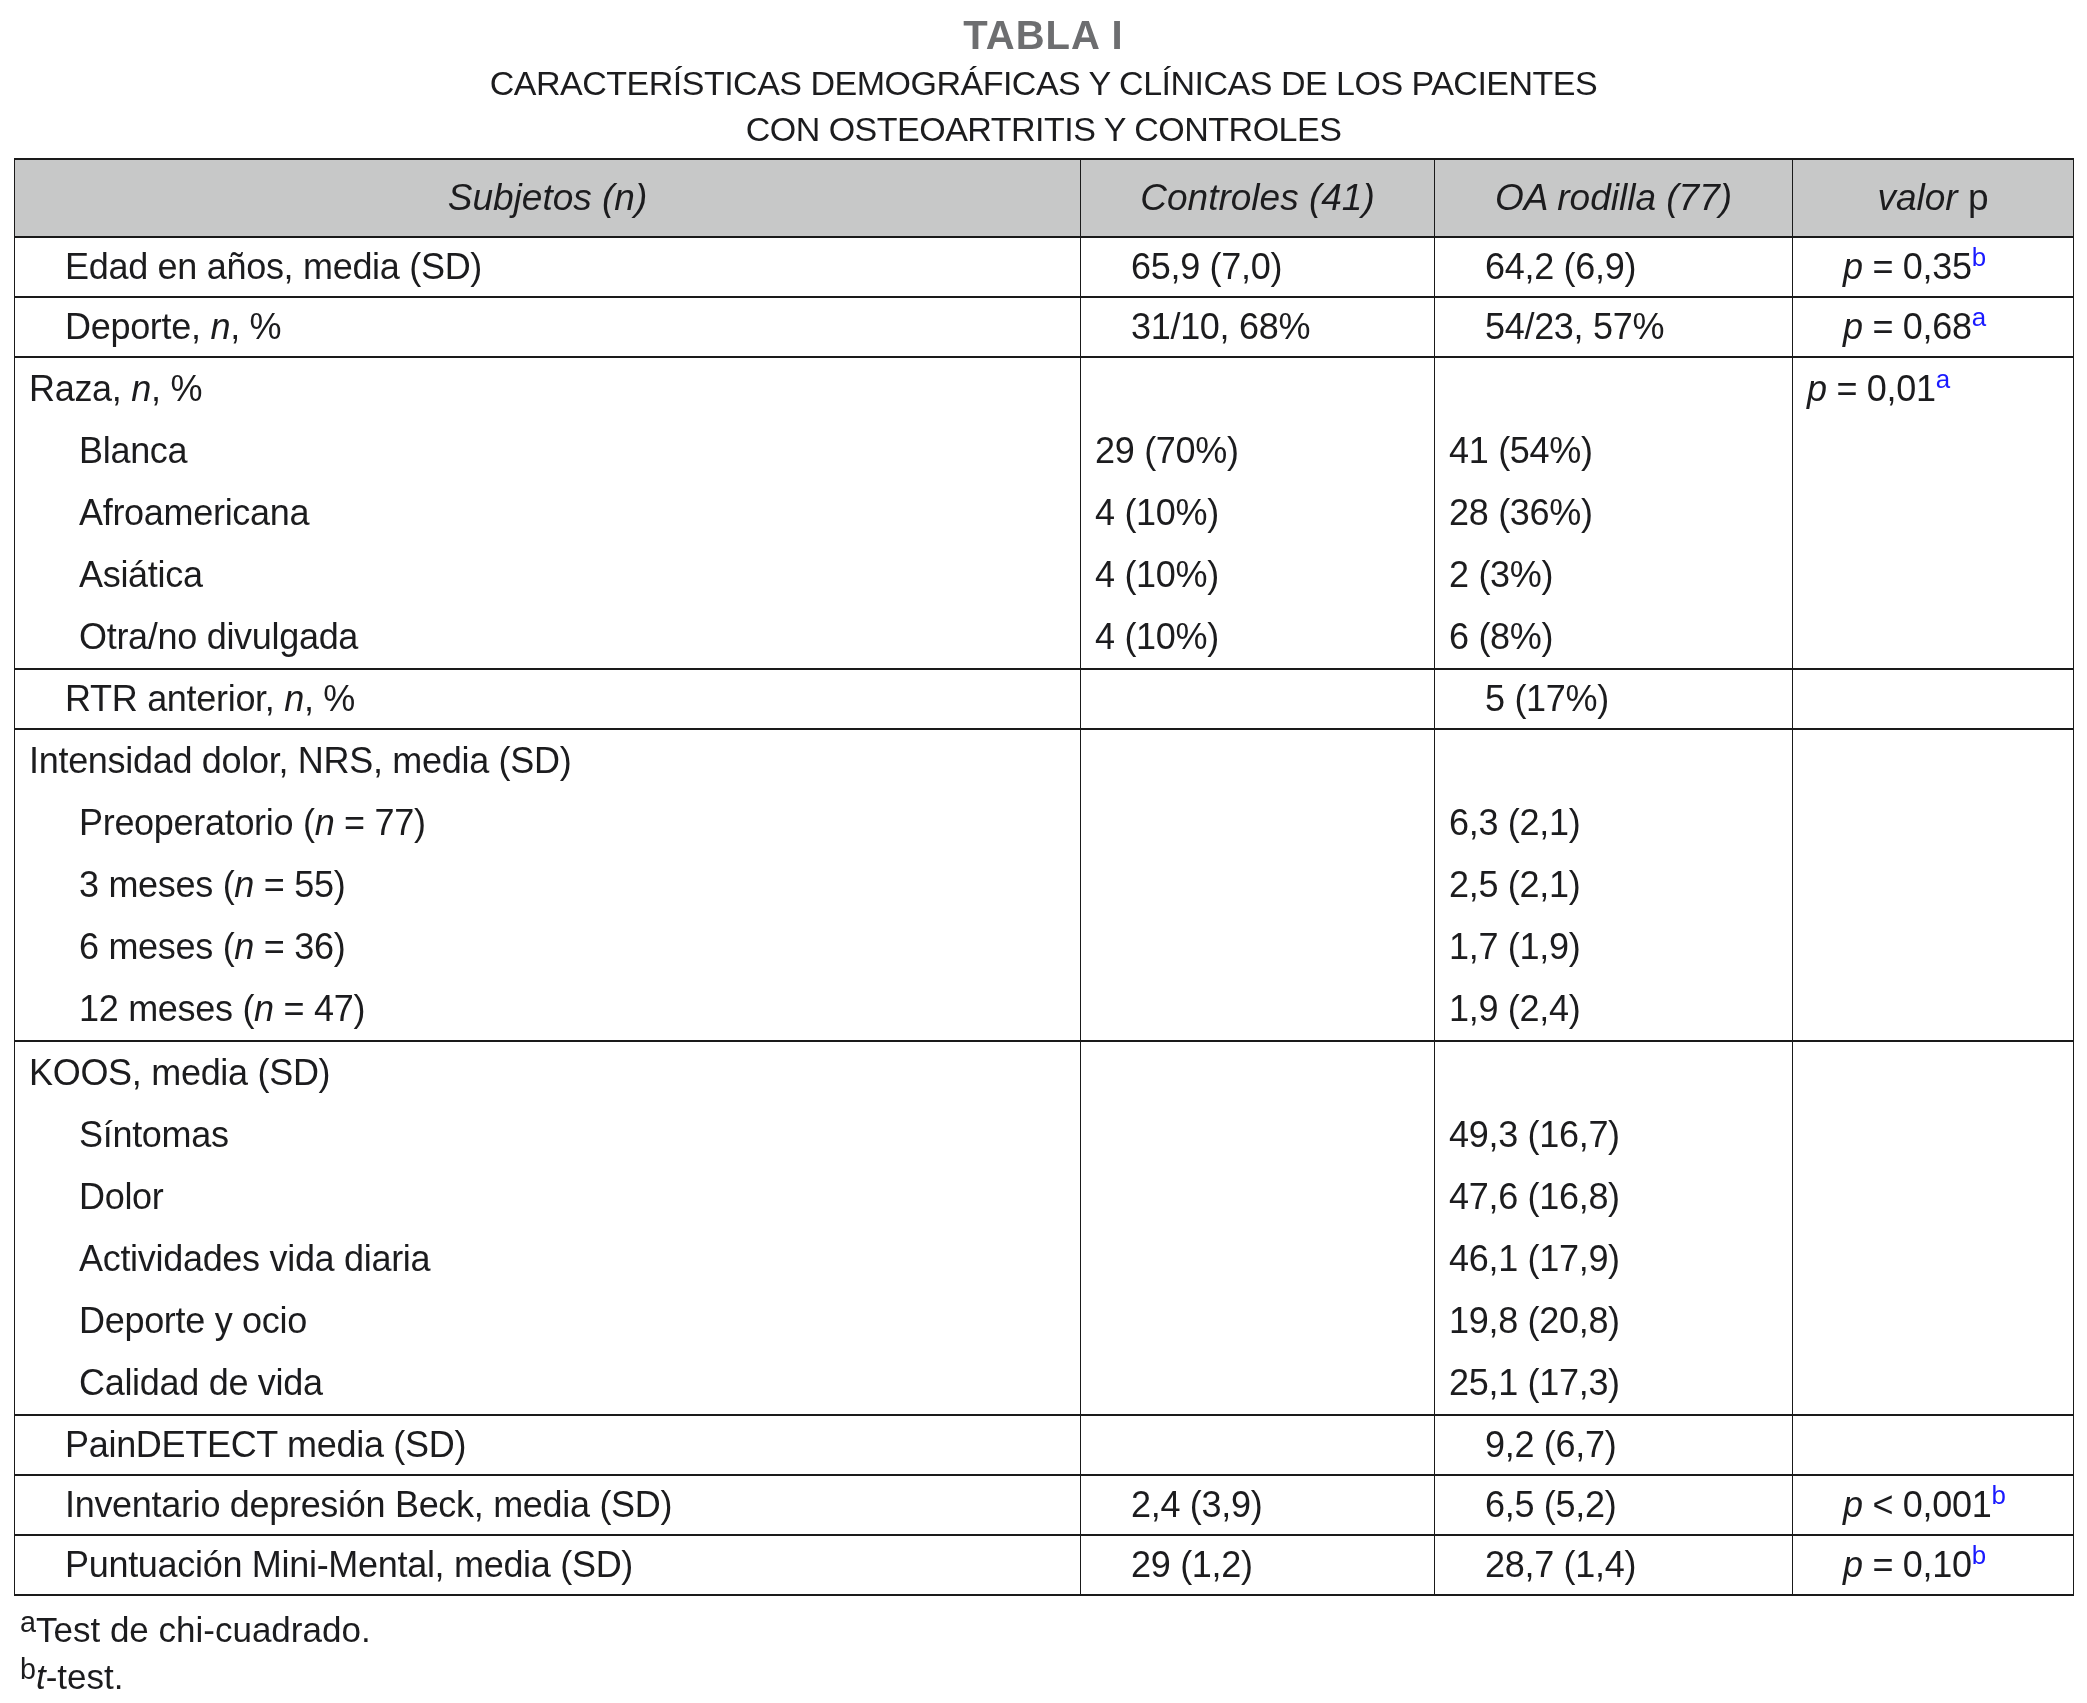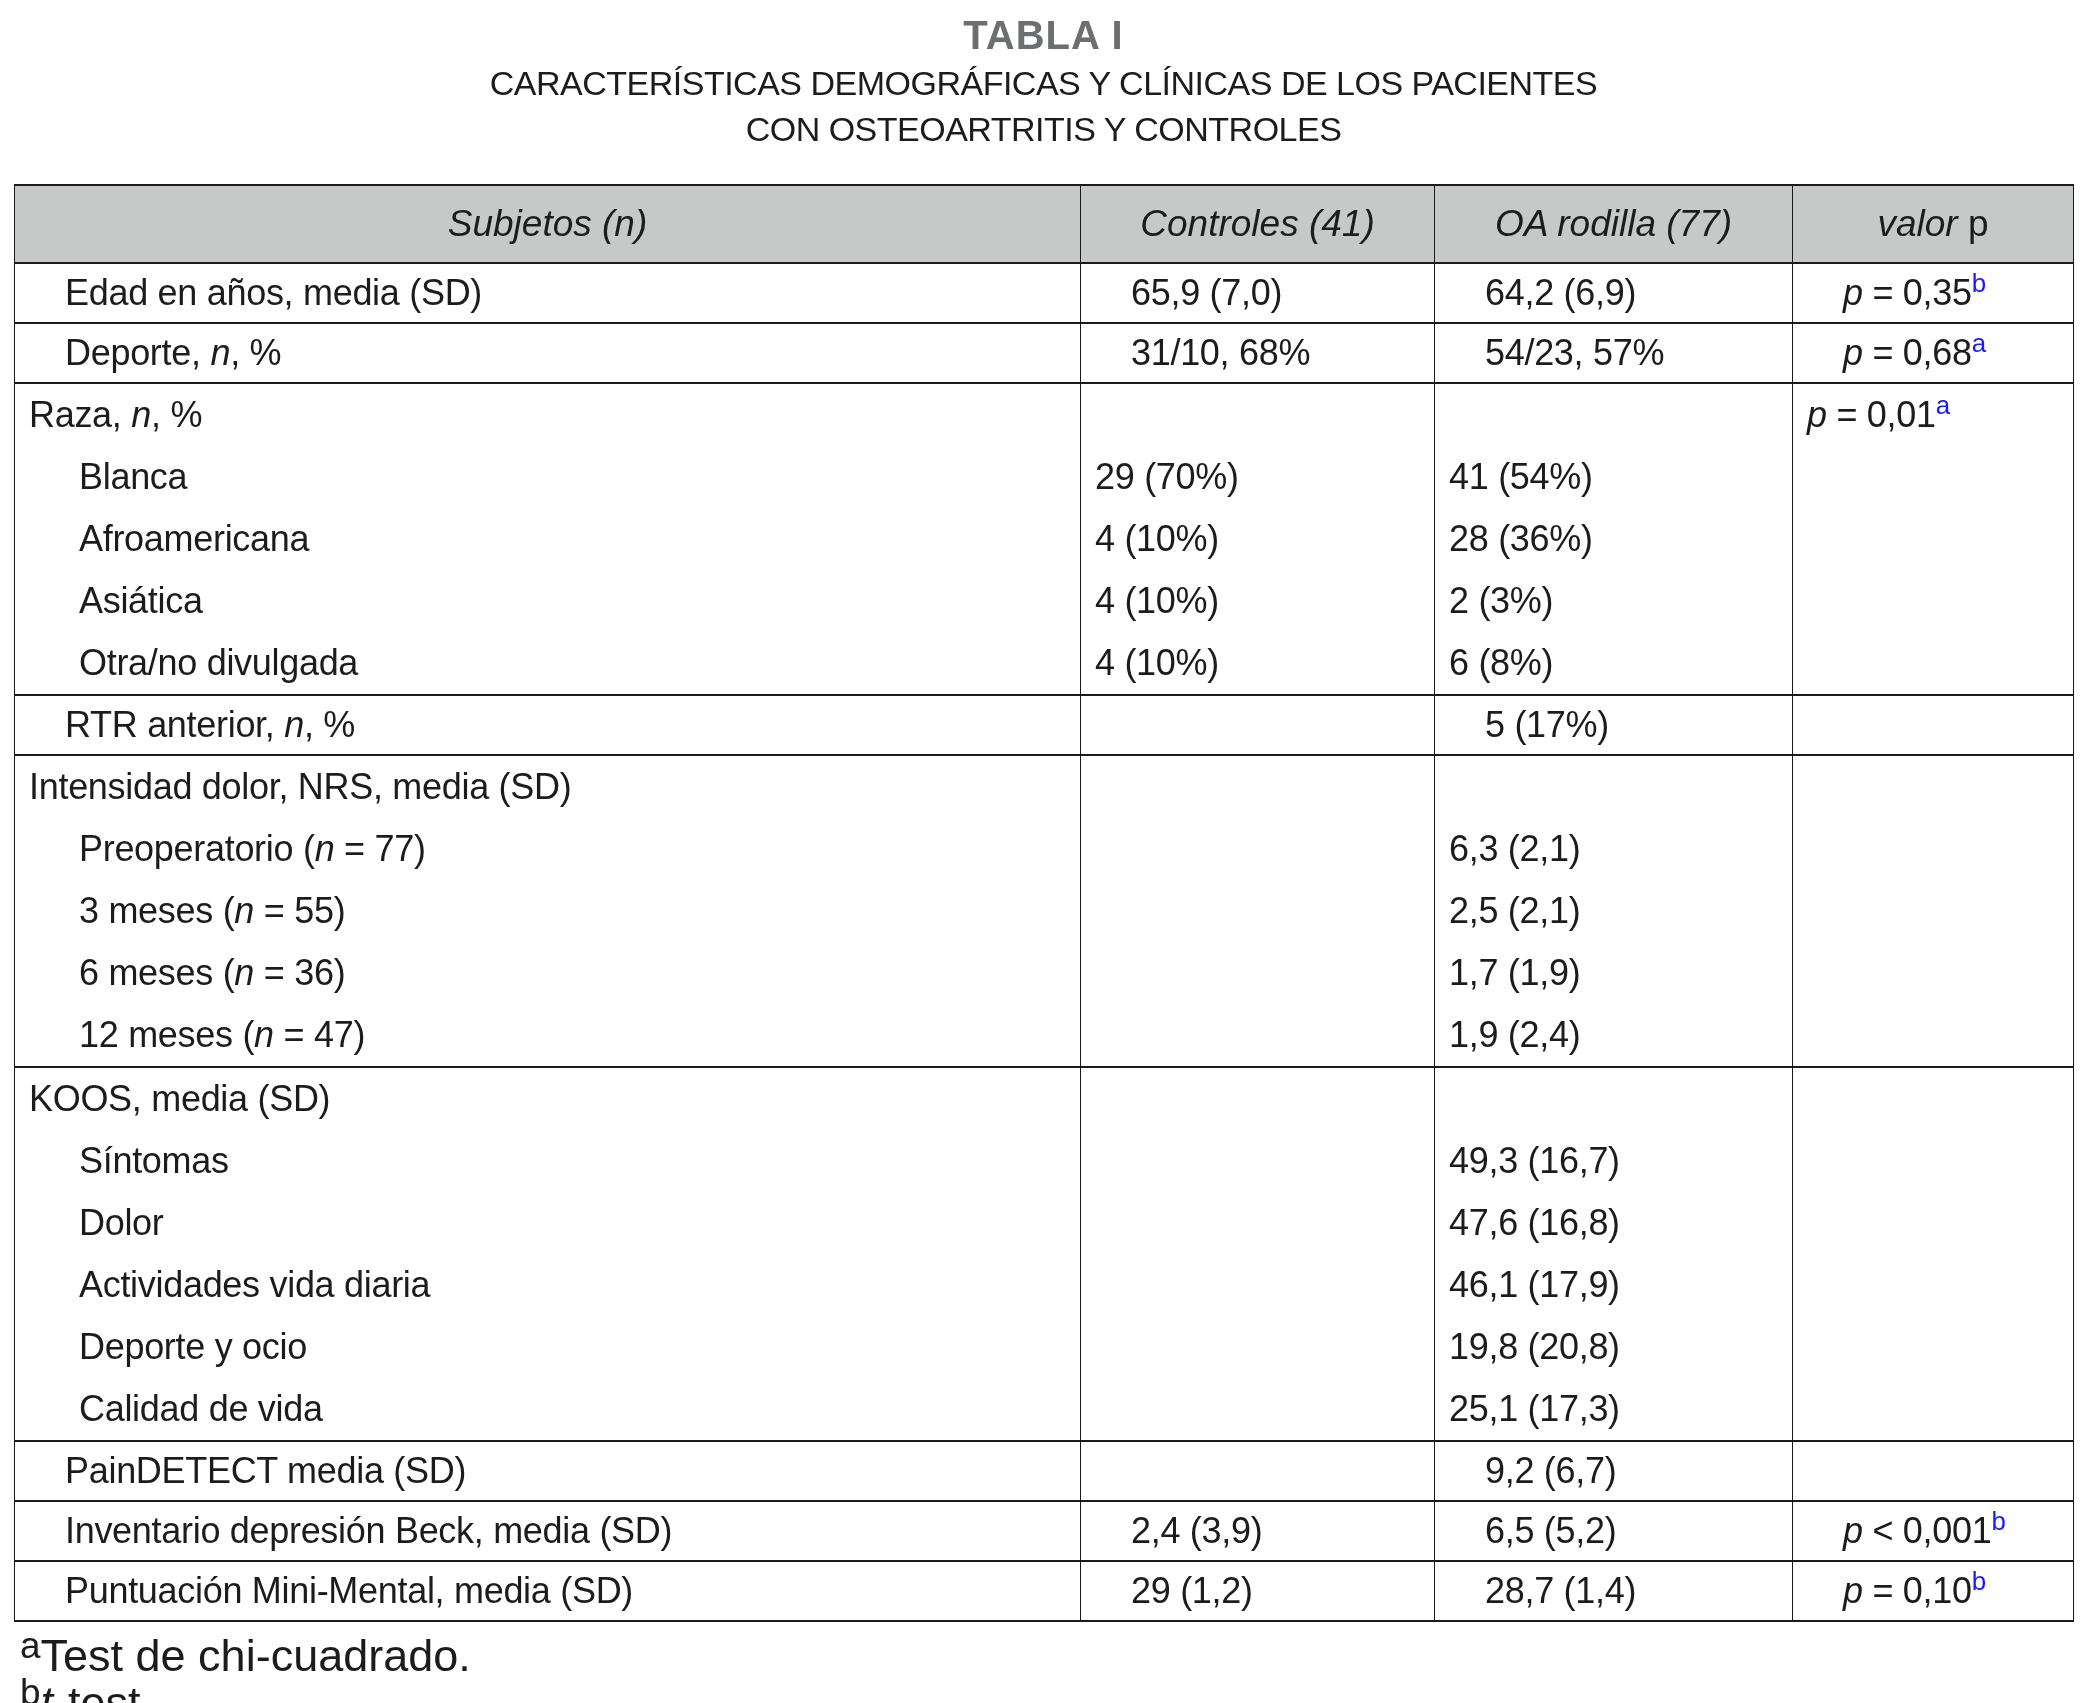--- a/index.html
+++ b/index.html
@@ -9,21 +9,21 @@
     --title-gray:#6d6e70;
     --superscript-blue:#1a1aff;
   }
   *{box-sizing:border-box;}
   html,body{margin:0;padding:0;}
   body{
     width:2087px;height:1703px;overflow:hidden;background:#ffffff;
     font-family:"Liberation Sans","DejaVu Sans",sans-serif;color:var(--text);
   }
   .page{padding:10px 14px 0 14px;}
-  .title-block{text-align:center;margin-bottom:32px;}
+  .title-block{text-align:center;margin-bottom:6px;}
   .title{font-weight:bold;color:var(--title-gray);font-size:40px;line-height:50px;letter-spacing:1px;}
   .subtitle{font-size:34px;line-height:46px;letter-spacing:-0.5px;}
   table.data-table{border-collapse:collapse;table-layout:fixed;width:2059px;}
   col.c1{width:1066px;}
   col.c2{width:354px;}
   col.c3{width:358px;}
   col.c4{width:281px;}
   th,td{
     border-style:solid;border-color:var(--border);
     border-width:2.5px 1.7px;
@@ -35,21 +35,21 @@
     font-size:37px;height:78px;text-align:center;
   }
   td{font-size:36px;letter-spacing:-0.3px;}
   .line{height:62px;line-height:62px;white-space:nowrap;}
   tr.simple td .line{height:58px;line-height:58px;margin-left:36px;}
   .sub{padding-left:50px;}
   td.top{vertical-align:top;}
   .it{font-style:italic;}
   sup.sup{font-size:0.72em;vertical-align:0.5em;line-height:0;}
   sup.sup.blue,.blue{color:var(--superscript-blue);}
-  .footnotes{margin:10px 0 17px 6px;font-size:45px;}
+  .footnotes{margin:10px 0 17px 6px;font-size:35px;}
   .footnote{line-height:47px;}
   .footnote sup.sup{font-size:0.82em;vertical-align:0.35em;}
 </style>
 </head>
 <body>
 
 <div class="page">
 
   <div class="title-block">
     <div class="title">TABLA I</div>

